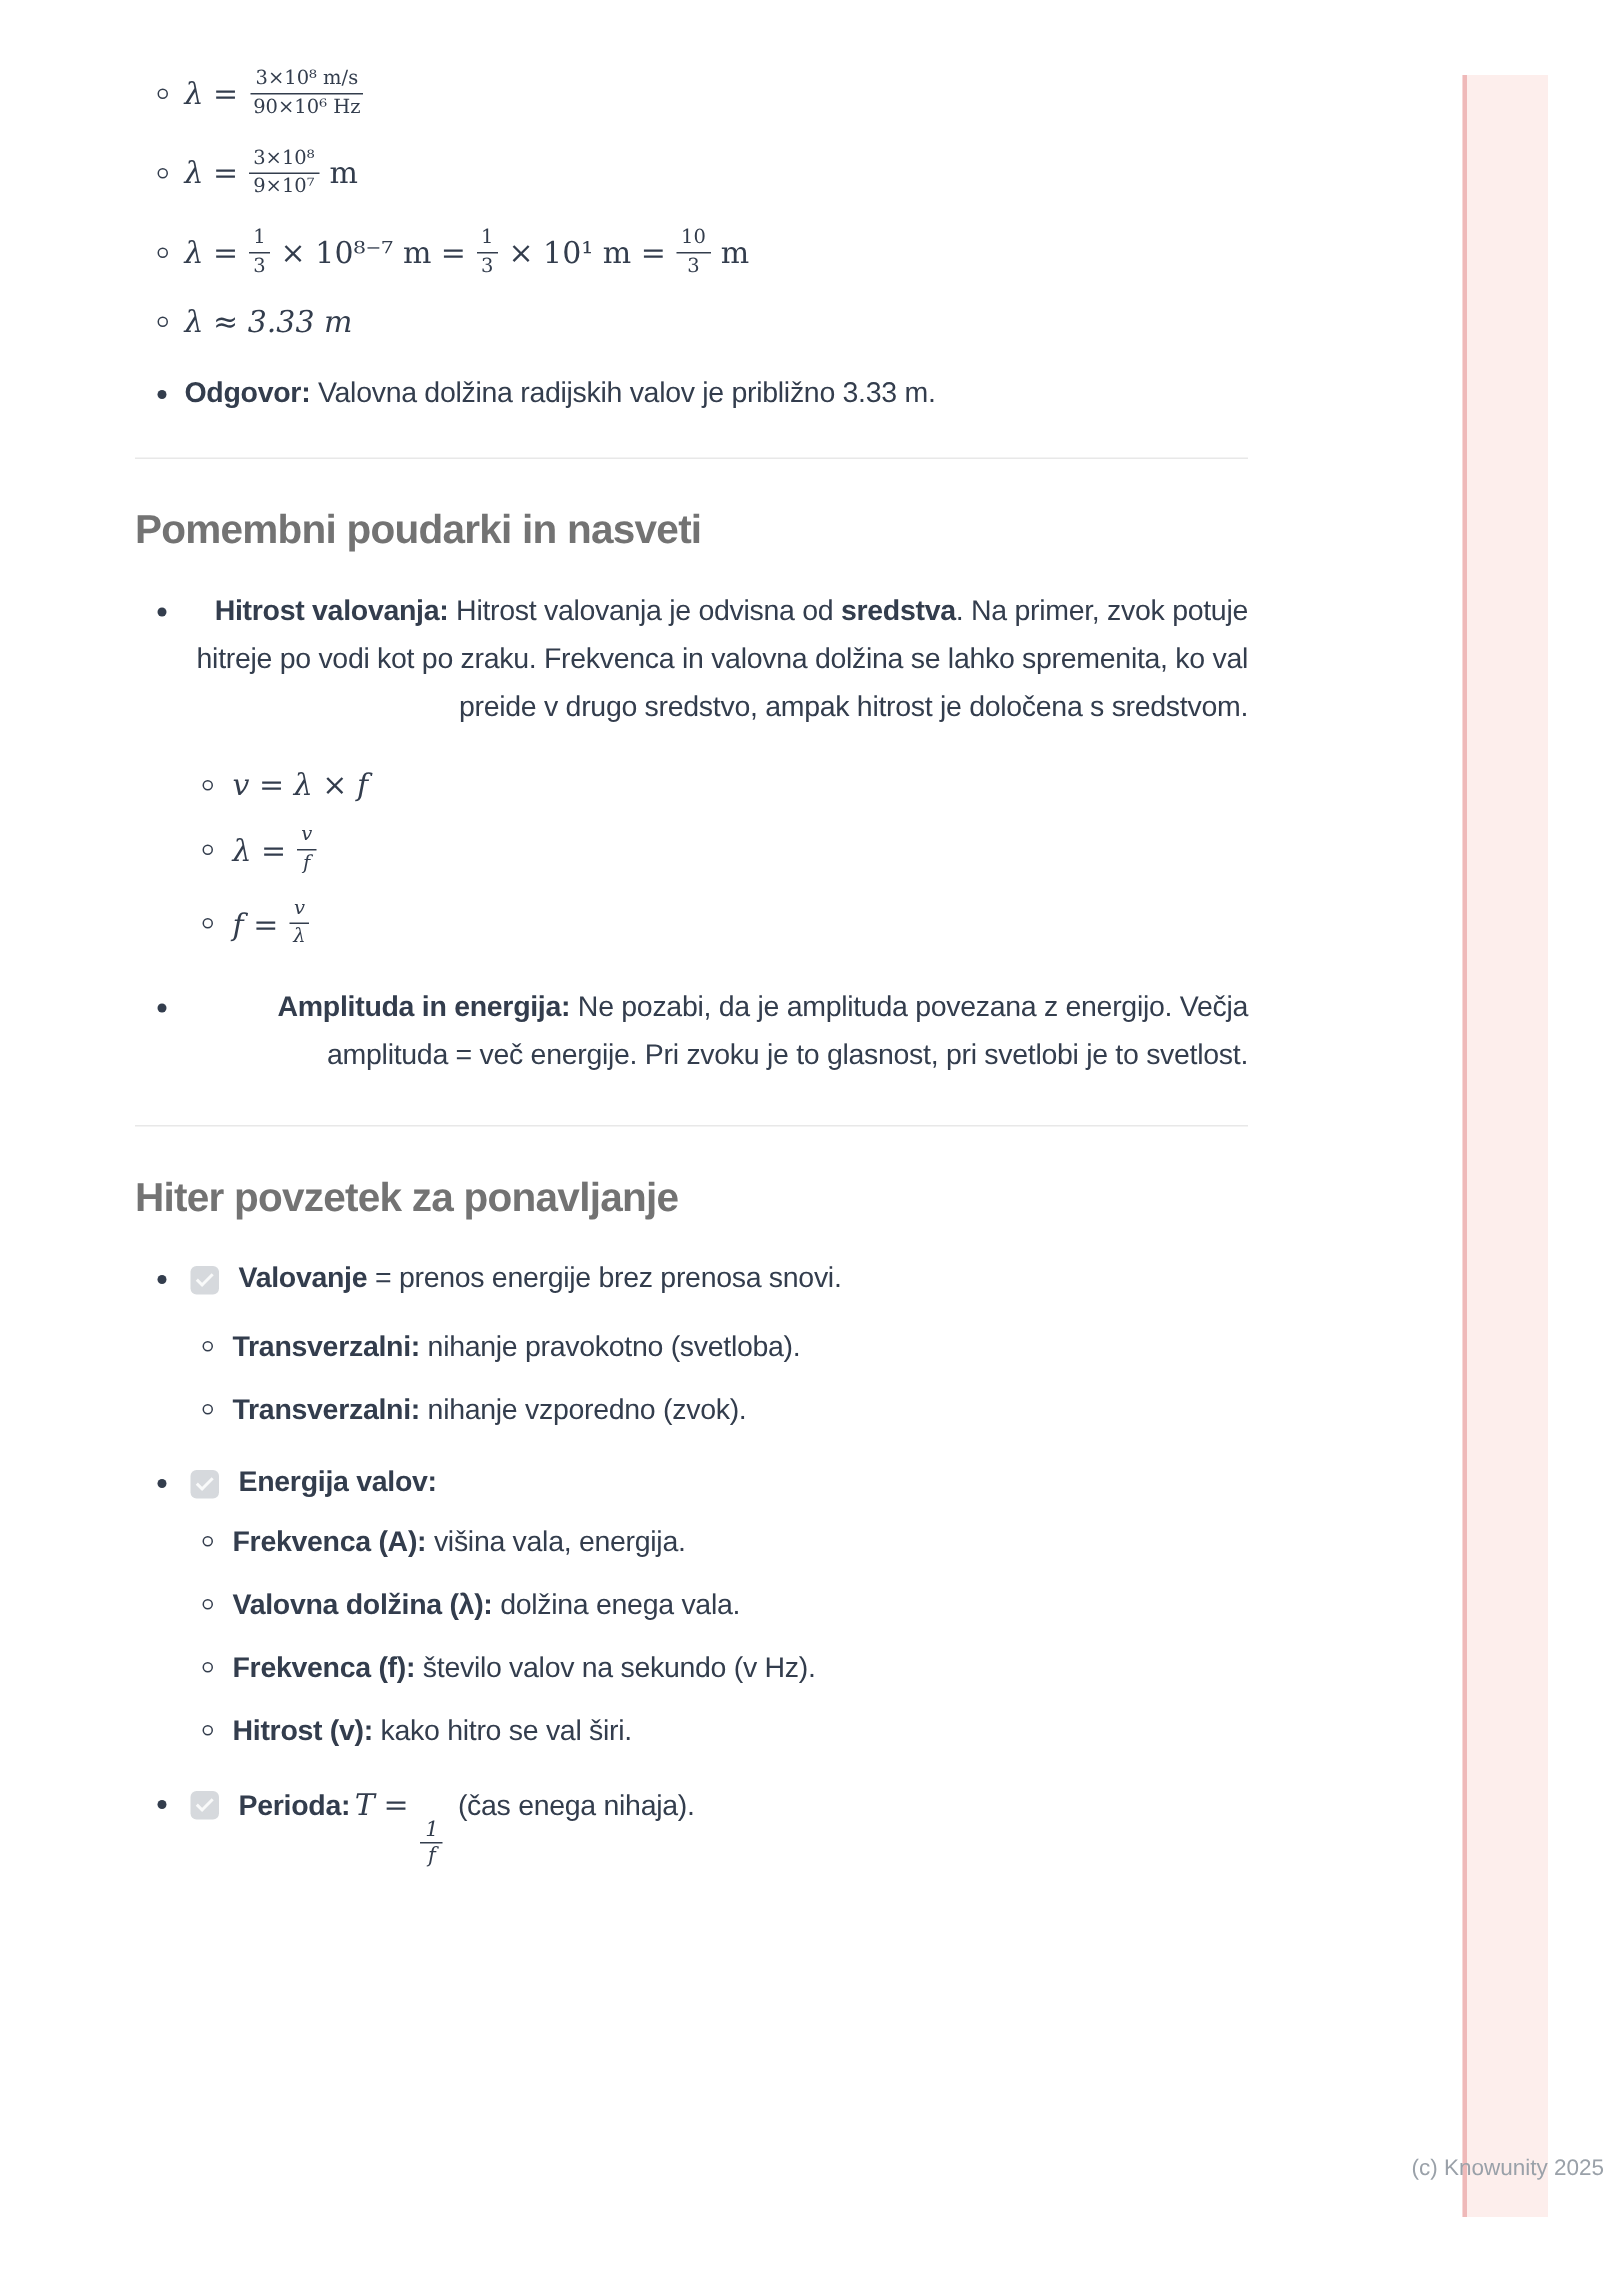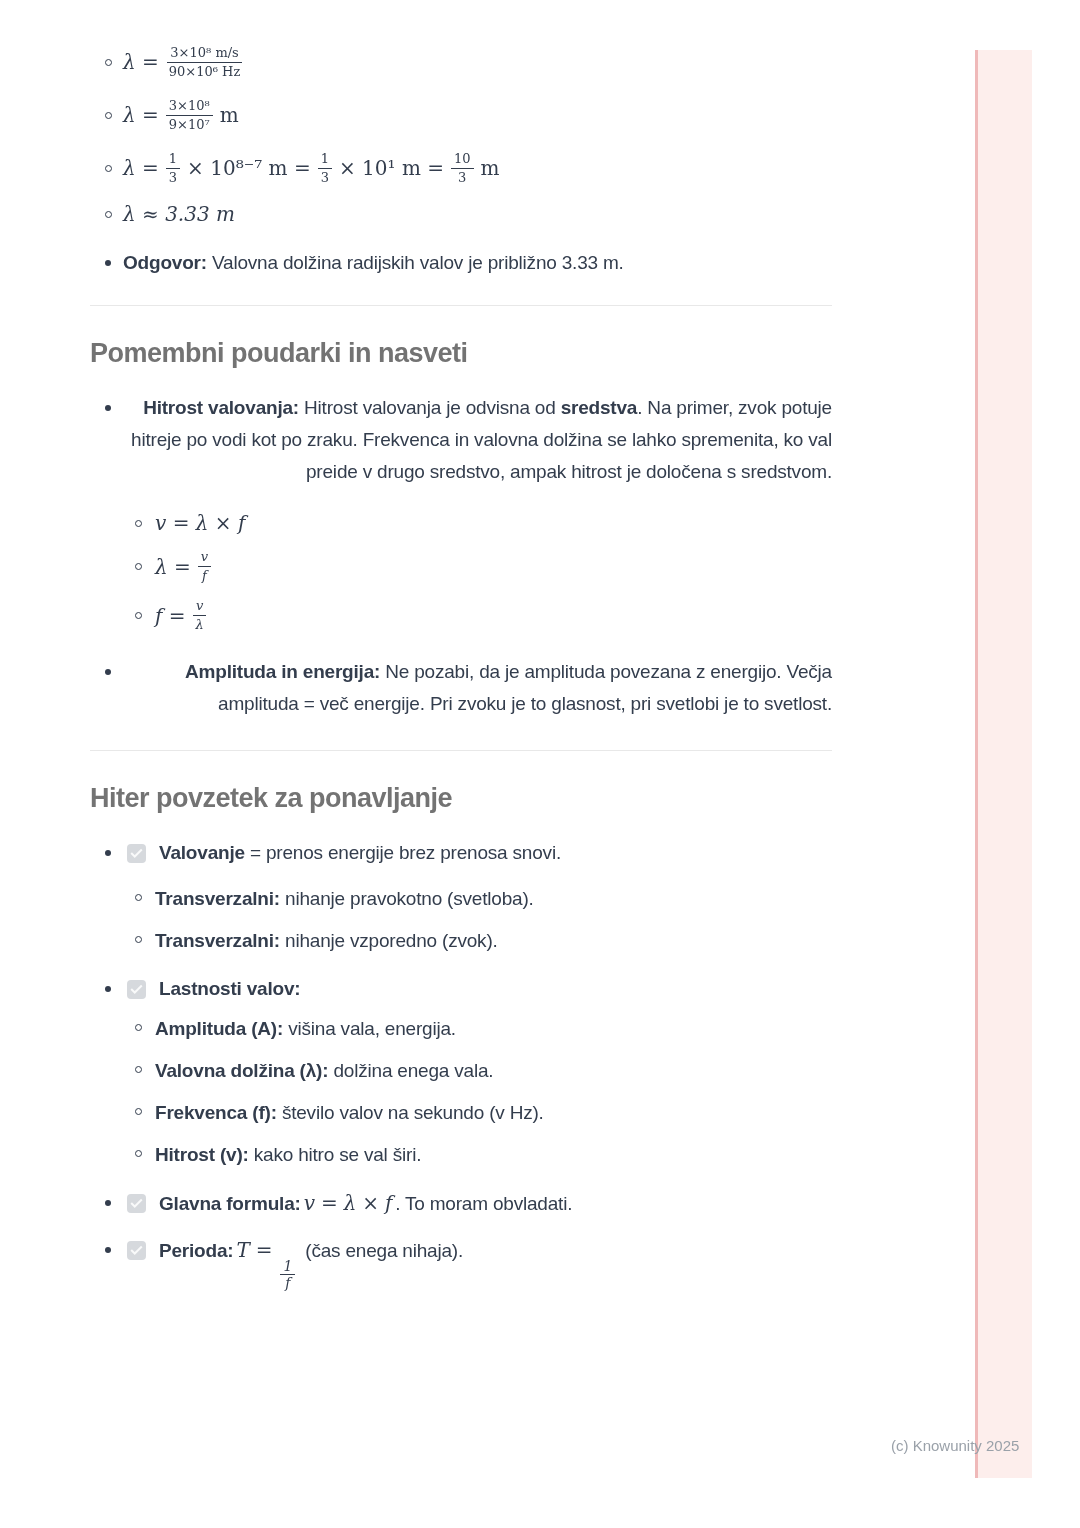--- a/index.html
+++ b/index.html
@@ -1,20 +1,20 @@
 <!DOCTYPE html>
 <html><head>
 <meta charset="utf-8">
 <style>
   html,body{margin:0;padding:0;background:#fff;}
   .page{position:relative;width:1080px;height:1528px;background:#ffffff;overflow:hidden;
         font-family:"Liberation Sans",sans-serif;color:#333d4d;}
   .pink-strip{position:absolute;left:975px;top:50px;width:57px;height:1428px;
         background:#fdeeec;border-left:3px solid #efb9b9;box-sizing:border-box;z-index:1;}
-  .watermark{position:absolute;left:891px;top:1437px;font-size:15px;color:#9aa1a9;z-index:2;white-space:nowrap;}
+  .watermark{position:absolute;left:941px;top:1437px;font-size:15px;color:#9aa1a9;z-index:2;white-space:nowrap;}
   .content{position:absolute;left:90px;top:40px;width:742px;z-index:3;}
 
   
   .para{margin:0;font-size:19px;line-height:32px;letter-spacing:-0.2px;text-align:right;}
   .para b{font-weight:bold;}
   h2{margin:0 0 20px 0;font-size:27px;line-height:38px;color:#737373;letter-spacing:-0.5px;}
   hr.div{border:none;border-top:1px solid #e8e8e8;margin:26px 0 28px 0;}
 
   
   .li{display:flex;align-items:flex-start;margin-bottom:22px;}
@@ -219,28 +219,28 @@
         </div>
       </div>
     </div>
 
     <div class="chk-group">
       <div class="chk" style="margin-bottom:0;">
         <span class="mk">
             <span class="dot"></span>
           </span>
         <span class="cbx"></span>
-        <p class="para"><b>Lastnosti valov:</b></p>
+        <p class="para"><b>Energija valov:</b></p>
       </div>
       <div class="chk-subs">
         <div class="sub">
           <span class="mk2">
               <span class="circ"></span>
             </span>
-          <p class="para"><b>Amplituda (A):</b><span> višina vala, energija.</span></p>
+          <p class="para"><b>Frekvenca (A):</b><span> višina vala, energija.</span></p>
         </div>
         <div class="sub">
           <span class="mk2">
               <span class="circ"></span>
             </span>
           <p class="para"><b>Valovna dolžina (λ):</b><span> dolžina enega vala.</span></p>
         </div>
         <div class="sub">
           <span class="mk2">
               <span class="circ"></span>
@@ -249,27 +249,20 @@
         </div>
         <div class="sub">
           <span class="mk2">
               <span class="circ"></span>
             </span>
           <p class="para"><b>Hitrost (v):</b><span> kako hitro se val širi.</span></p>
         </div>
       </div>
     </div>
 
-    <div class="chk">
-      <span class="mk">
-          <span class="dot"></span>
-        </span>
-      <span class="cbx"></span>
-      <p class="para"><b>Glavna formula:</b><span class="imath">v = λ × f</span><span>. To moram obvladati.</span></p>
-    </div>
 
     <div class="chk">
       <span class="mk">
           <span class="dot"></span>
         </span>
       <span class="cbx"></span>
       <p class="para"><b>Perioda:</b><span class="imath"><span>T =</span> <span class="frac it inline">
               <span class="fn">1</span>
               <span class="fd">f</span>
             </span></span><span> (čas enega nihaja).</span></p>

